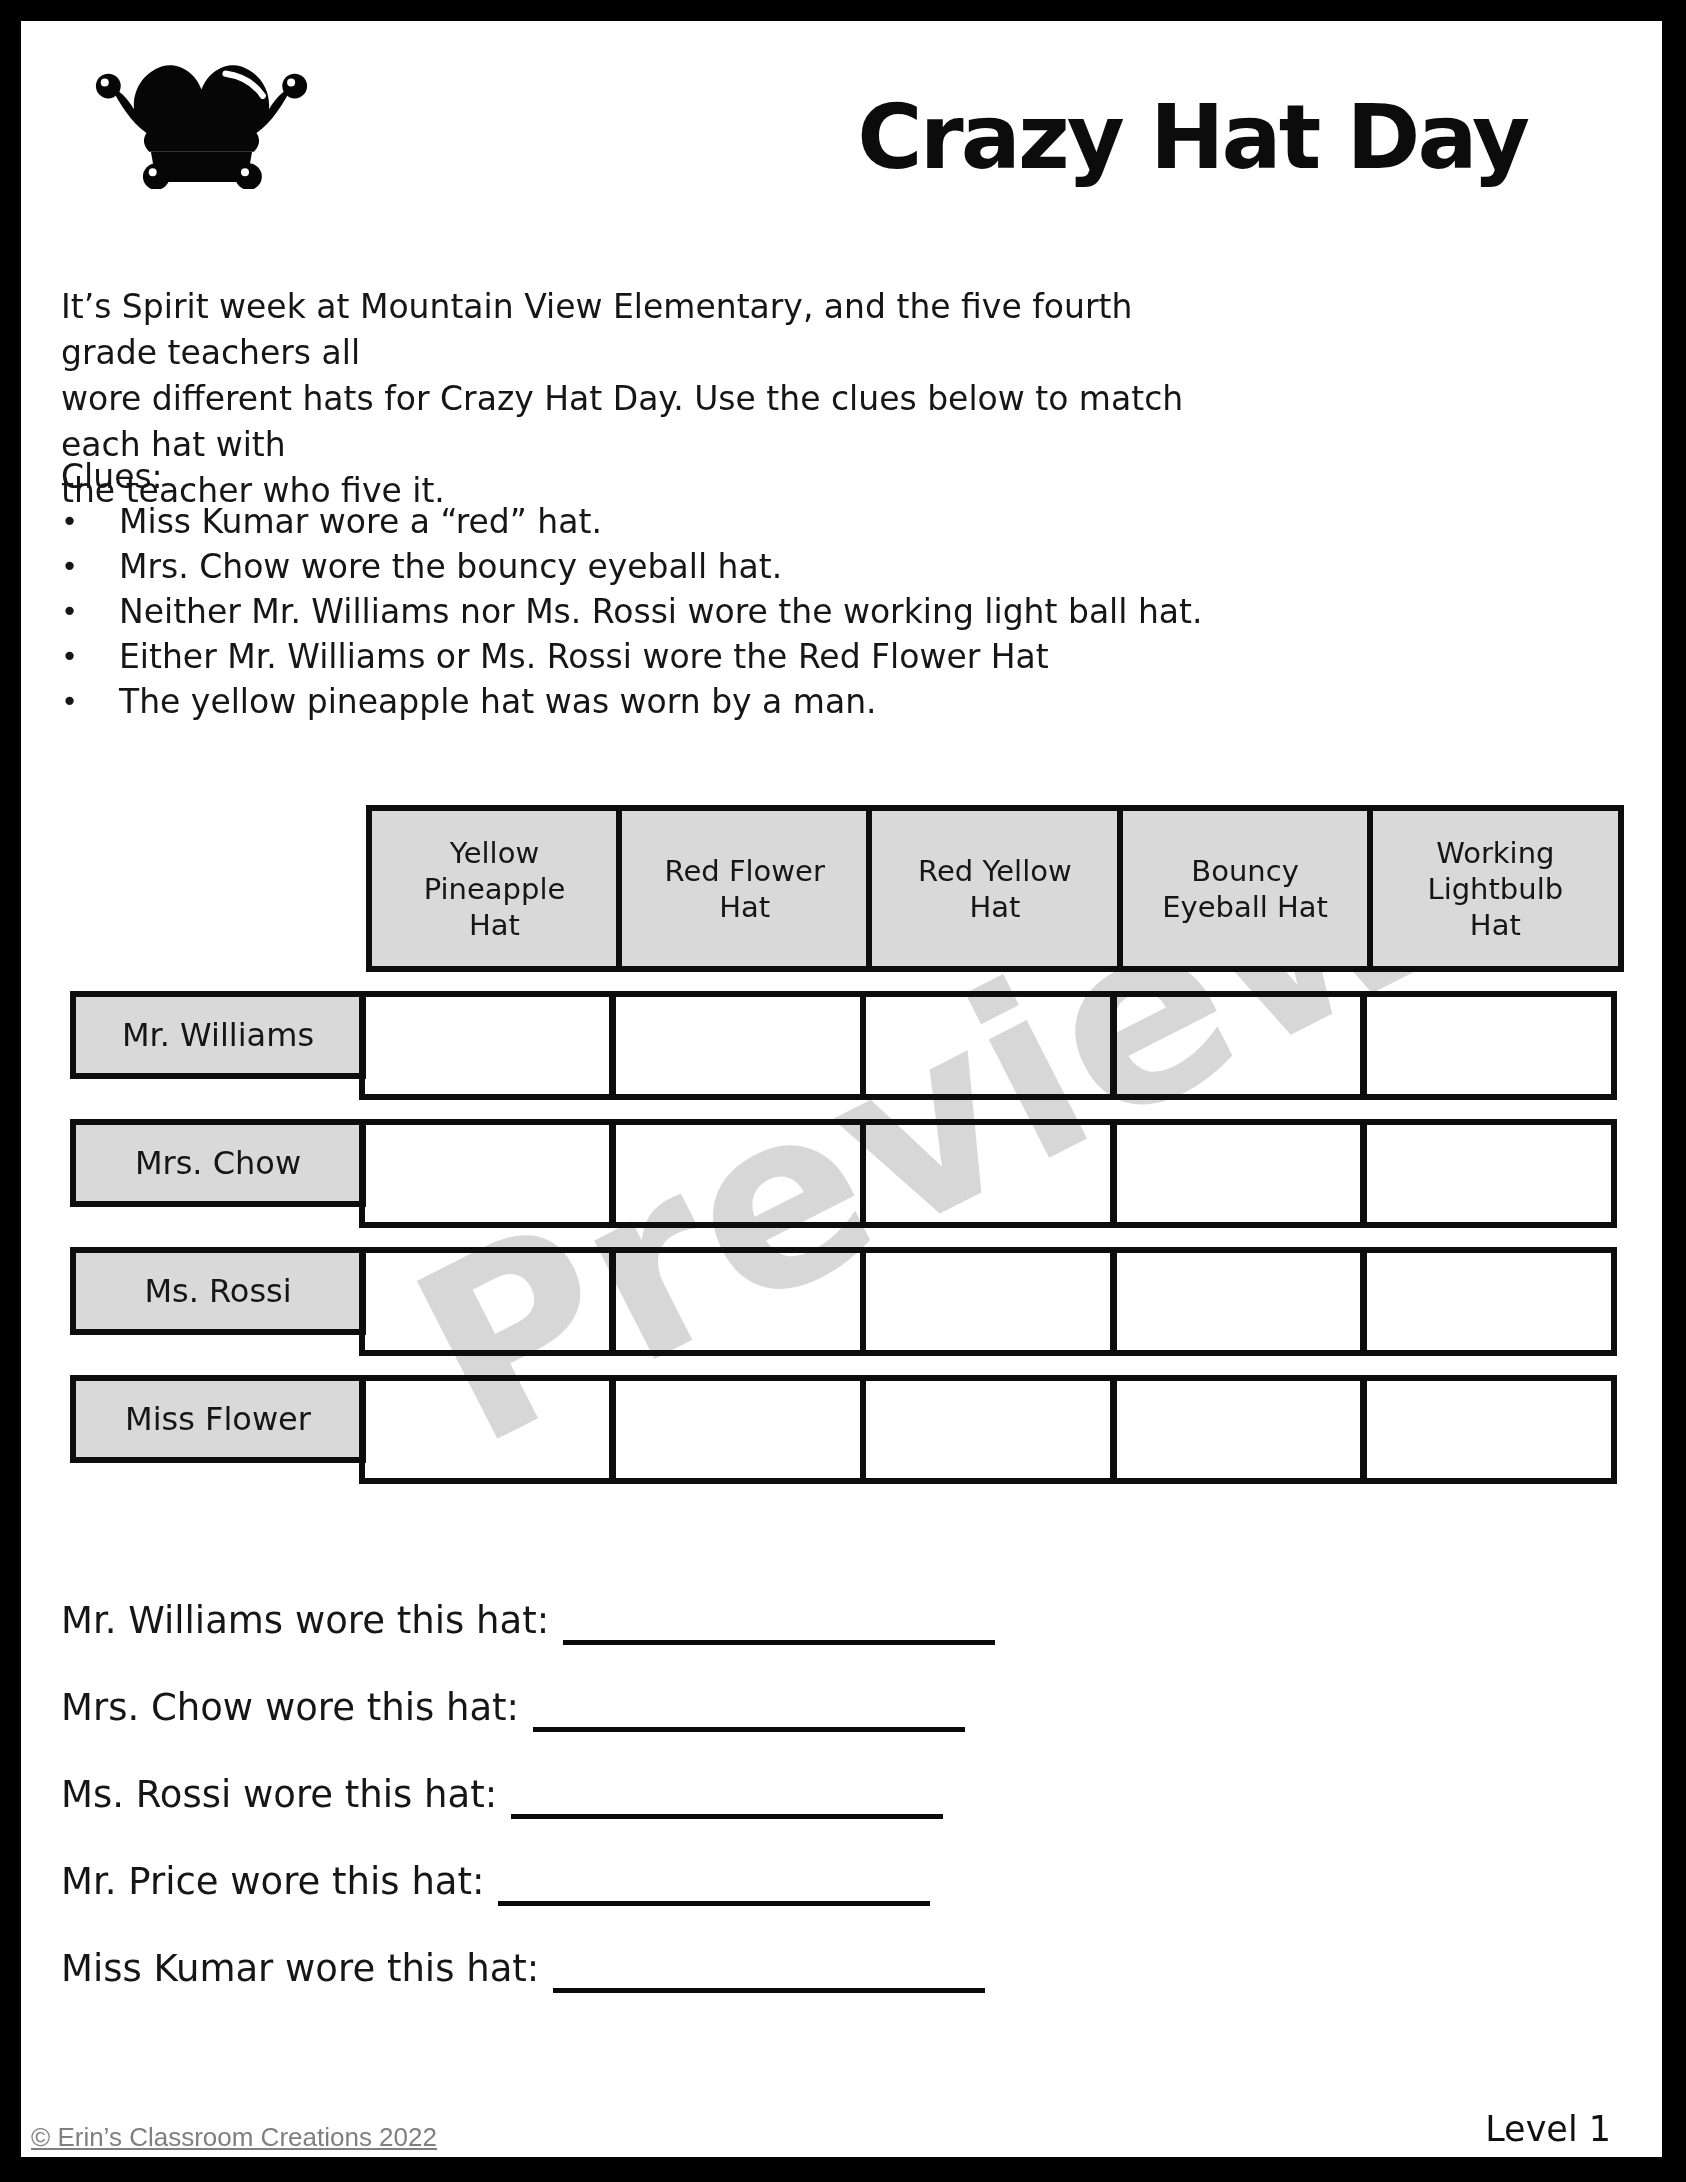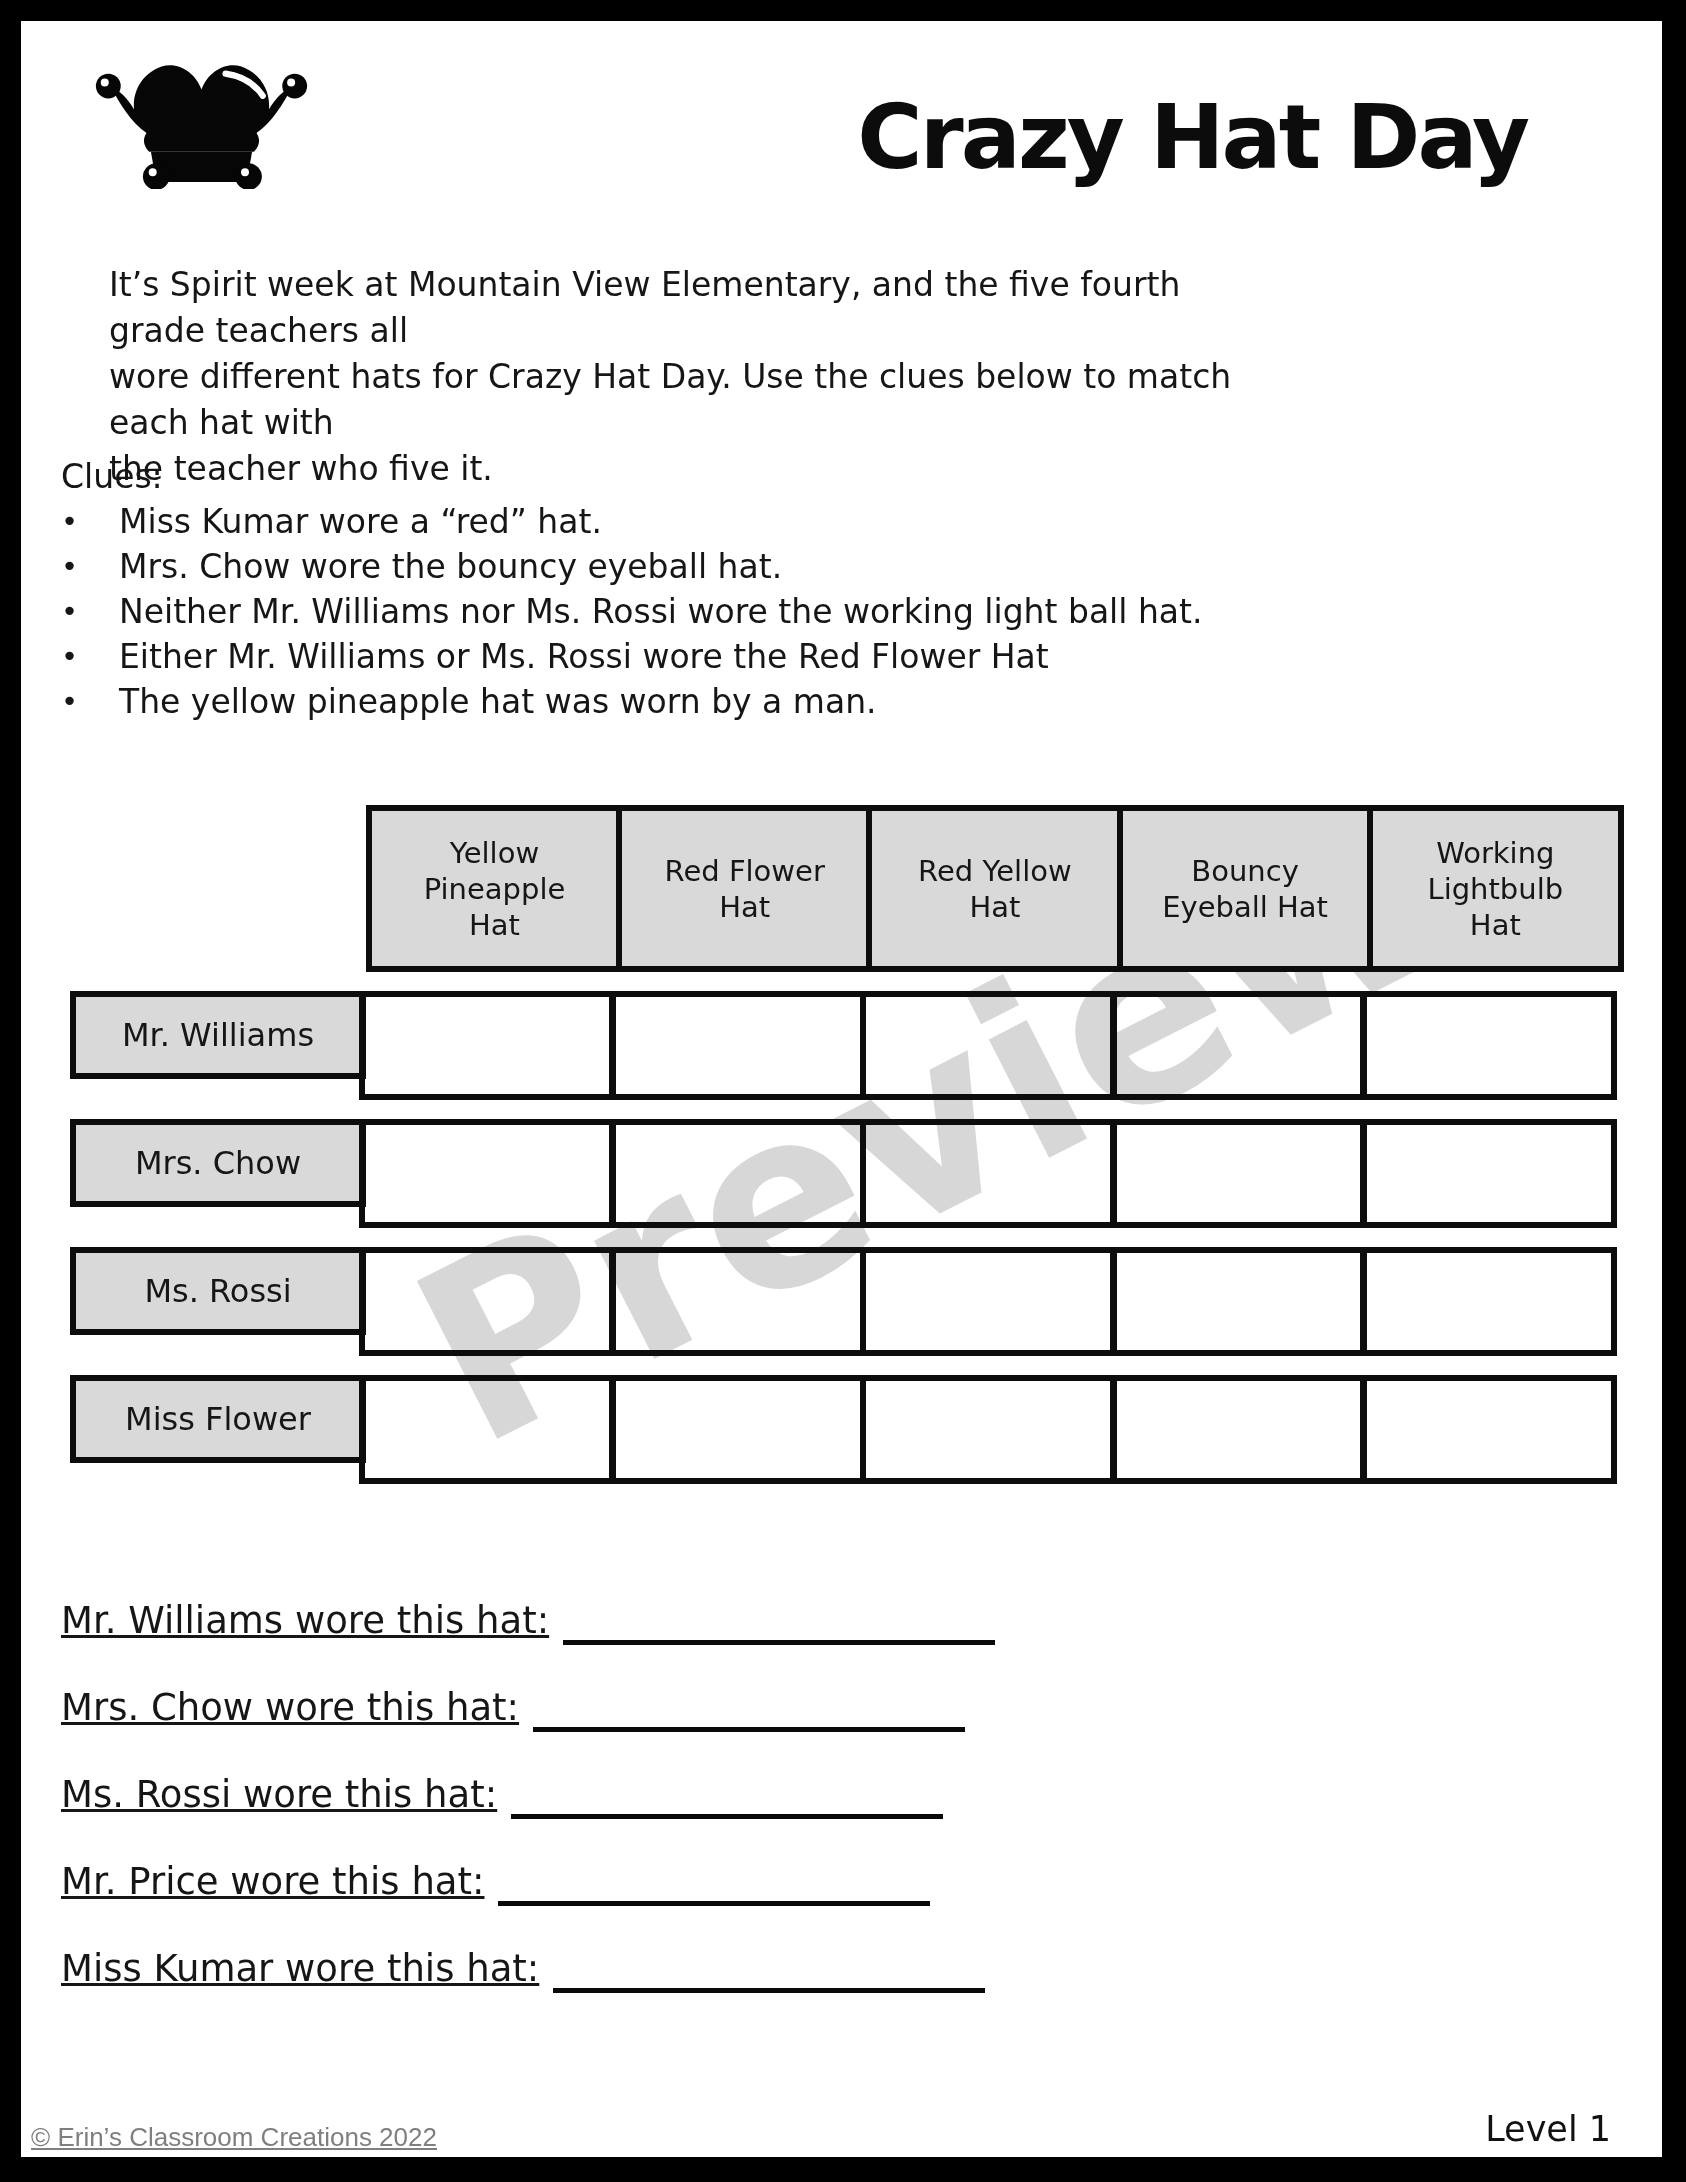--- a/index.html
+++ b/index.html
@@ -27,22 +27,22 @@
   
   .hat{position:absolute;left:89px;top:47px;width:225px;height:142px;z-index:2;}
   
   .title{
     position:absolute;top:85px;right:160px;margin:0;
     font-size:89px;font-weight:700;letter-spacing:-2.9px;
     color:#0c0c0c;white-space:nowrap;z-index:2;
   }
   
   .intro{
-    position:absolute;left:61px;top:262px;width:1164px;
-    font-size:33px;line-height:46px;z-index:2;margin-left:48px;
+    position:absolute;left:61px;top:284px;width:1164px;
+    font-size:33px;line-height:46px;z-index:2;
   }
   
   .clues{position:absolute;left:61px;top:454px;width:1213px;z-index:2;}
   .clues-label{font-size:33px;line-height:45px;}
   .clue{display:flex;font-size:33px;line-height:45px;}
   .clue .bullet{width:58px;flex:none;font-size:29px;}
   
   .watermark{
     position:absolute;left:320px;top:854px;width:1213px;height:543px;
     display:flex;align-items:center;justify-content:center;
@@ -69,21 +69,21 @@
   }
   .label-cell{
     width:296px;height:88px;background:var(--cell-gray);
     font-size:32px;
   }
   .data-cell{
     width:257px;height:109px;background:transparent;
   }
   
   .answers{position:absolute;left:61px;top:1599px;z-index:2;}
-  .answer-row{height:87px;font-size:37px;white-space:nowrap;text-decoration:underline;}
+  .answer-row{height:87px;font-size:37px;white-space:nowrap;}
   .answer-blank{
     display:inline-block;width:432px;margin-left:13.6px;
     border-bottom:5.8px solid #0a0a0a;height:33px;
     vertical-align:-11.6px;
   }
   
   .copyright{
     position:absolute;left:31px;bottom:29px;z-index:2;
     font-family:"Liberation Sans",sans-serif;
     font-size:26px;color:var(--footer-gray);text-decoration:underline;

